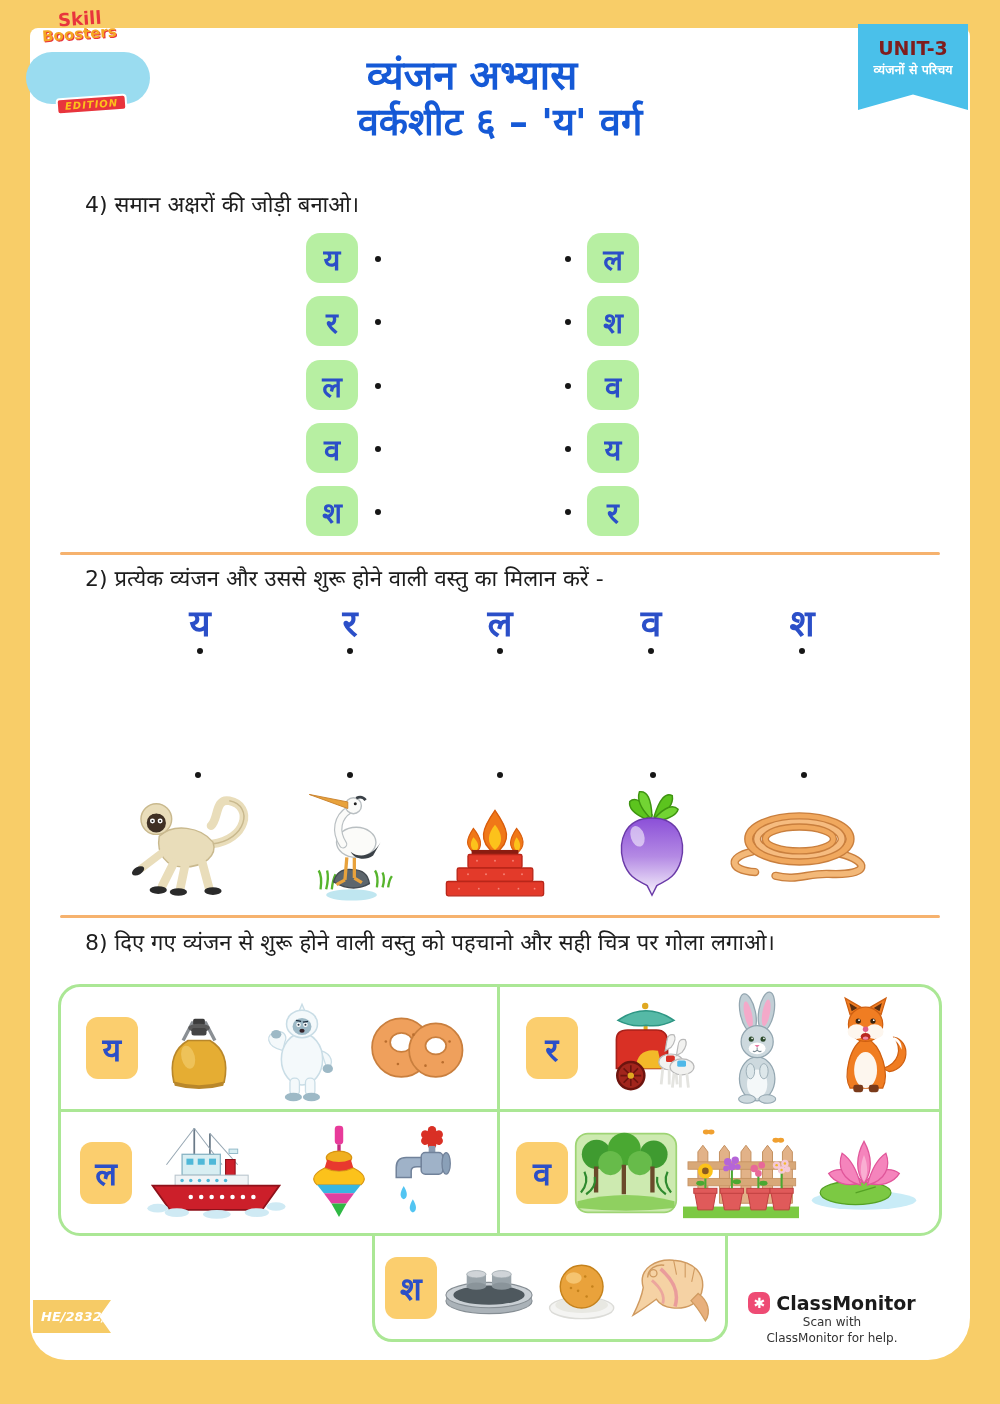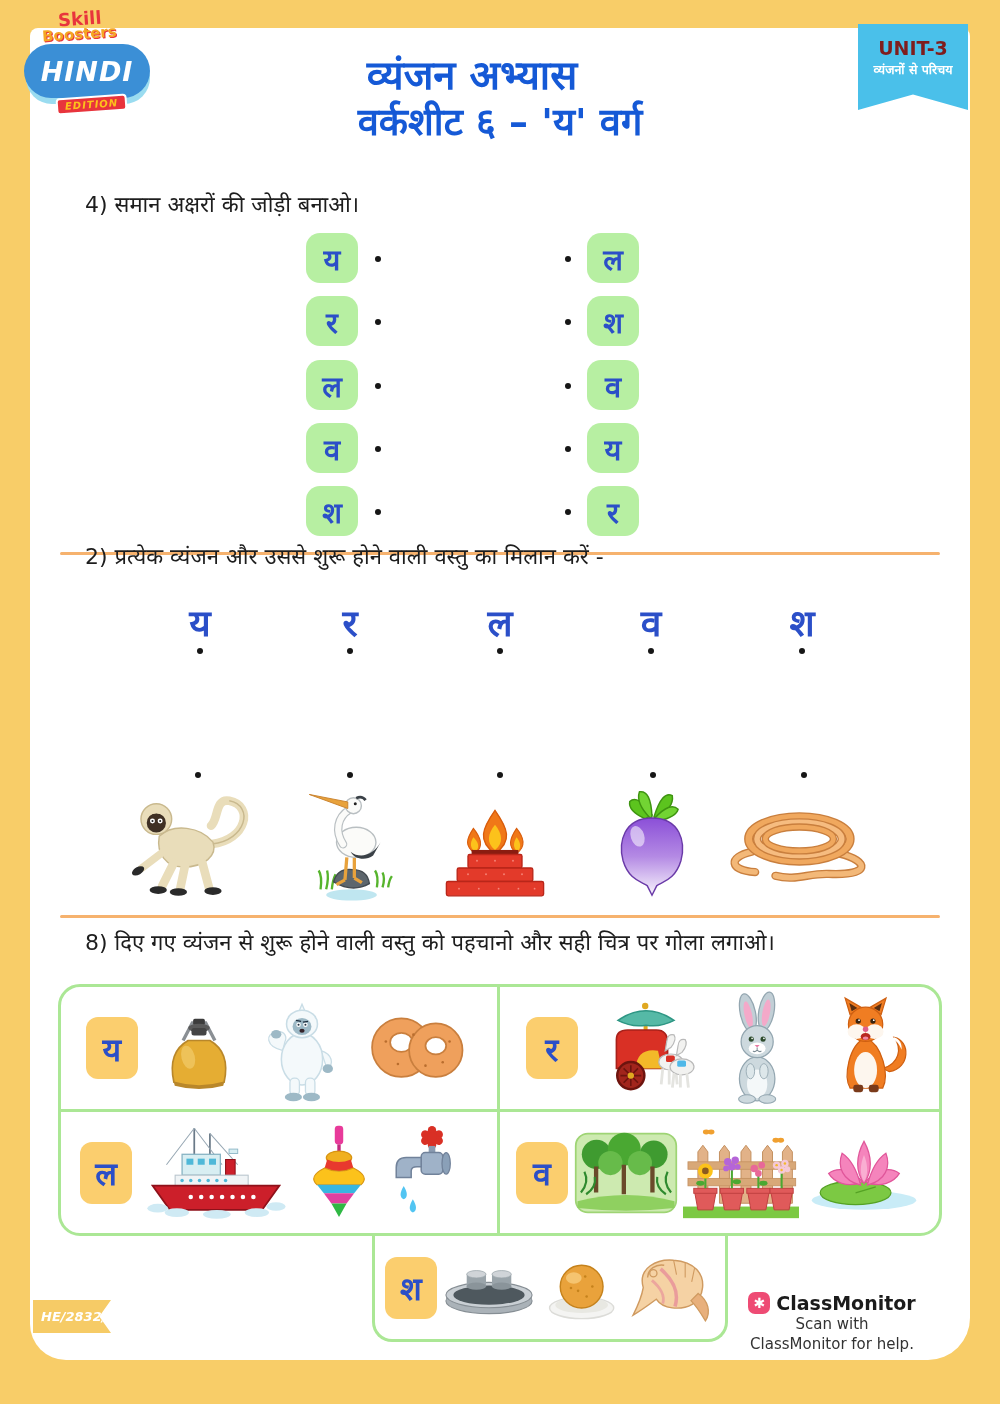--- a/index.html
+++ b/index.html
@@ -45,35 +45,32 @@
   .ybox{width:52px;height:62px;background:#fbce6e;border-radius:12px;display:flex;align-items:center;justify-content:center;font-size:32px;font-weight:700;color:#2b4fc8;flex:none;}
   .imgslot{display:flex;align-items:center;justify-content:center;}
 
   
   .flag{left:33px;top:1300px;width:78px;height:33px;background:#f6cb66;clip-path:polygon(0 0,100% 0,85% 50%,100% 100%,0 100%);display:flex;align-items:center;}
   .flag span{color:#fff;font-weight:800;font-style:italic;font-size:13px;padding-left:8px;}
   .cm{left:742px;top:1292px;width:180px;text-align:center;}
   .cm-row{display:flex;align-items:center;justify-content:center;gap:6px;}
   .cm-icon{width:22px;height:22px;background:#ee4b74;border-radius:7px;color:#fff;font-size:14px;display:flex;align-items:center;justify-content:center;}
   .cm-name{font-size:19px;font-weight:700;color:#1b1b1b;}
-  .cm-small{font-size:15px;color:#333;line-height:1.35;text-align:center;}
+  .cm-small{font-size:12px;color:#333;line-height:1.35;text-align:center;}
 </style>
 </head>
 <body>
 
 <div class="page">
   <div class="content"></div>
 
   <div class="abs logo">
     <div class="logo-skill">Skill</div>
     <div class="logo-boosters">Boosters</div>
     <div class="logo-cloud-back"></div>
-    <div class="logo-cloud">
-      <span class="logo-hindi">HINDI</span>
-    </div>
     <div class="logo-edition">EDITION</div>
   </div>
 
   <div class="abs unit-badge">
     <div class="unit-line1">UNIT-3</div>
     <div class="unit-line2">व्यंजनों से परिचय</div>
   </div>
 
   <div class="abs title1">व्यंजन अभ्यास</div>
   <div class="abs title2">वर्कशीट ६ – 'य' वर्ग</div>
@@ -99,21 +96,21 @@
   <div class="dot" style="left:565px;top:509px;"></div>
 
   <div class="gbox" style="left:587px;top:233px;">ल</div>
   <div class="gbox" style="left:587px;top:296px;">श</div>
   <div class="gbox" style="left:587px;top:360px;">व</div>
   <div class="gbox" style="left:587px;top:423px;">य</div>
   <div class="gbox" style="left:587px;top:486px;">र</div>
 
   <div class="divider" style="top:552px;"></div>
 
-  <div class="abs qtext" style="left:85px;top:540px;">2) प्रत्येक व्यंजन और उससे शुरू होने वाली वस्तु का मिलान करें -</div>
+  <div class="abs qtext" style="left:85px;top:562px;">2) प्रत्येक व्यंजन और उससे शुरू होने वाली वस्तु का मिलान करें -</div>
 
   <div class="q2letter" style="left:200px;top:596px;">य</div>
   <div class="q2letter" style="left:350px;top:596px;">र</div>
   <div class="q2letter" style="left:500px;top:596px;">ल</div>
   <div class="q2letter" style="left:651px;top:596px;">व</div>
   <div class="q2letter" style="left:802px;top:596px;">श</div>
 
   <div class="dot" style="left:197px;top:648px;"></div>
   <div class="dot" style="left:347px;top:648px;"></div>
   <div class="dot" style="left:497px;top:648px;"></div>

